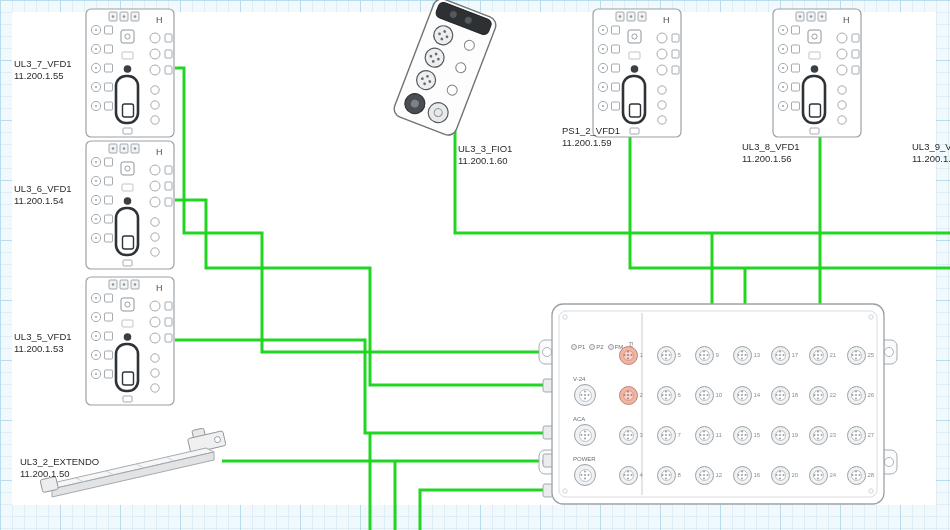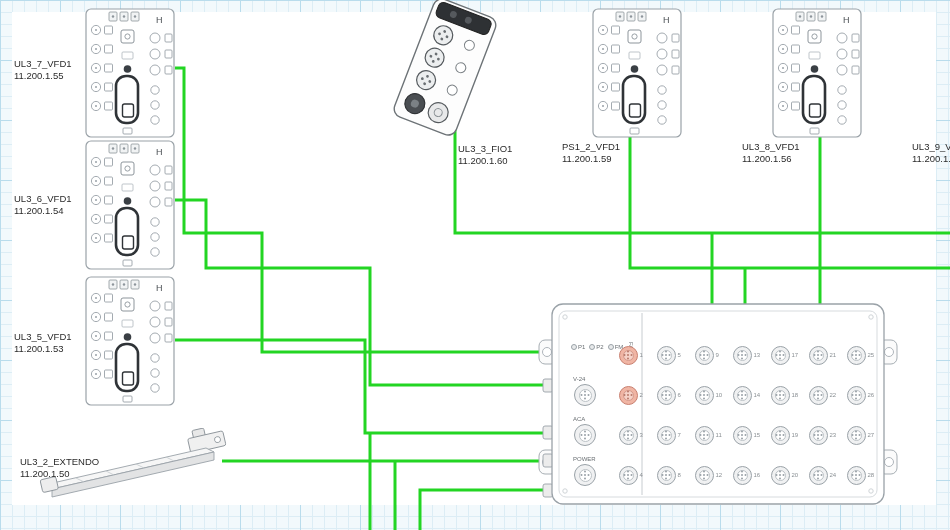--- a/index.html
+++ b/index.html
@@ -355,37 +355,37 @@
         <div class="port big" style="left: 36px; top: 162px;">
           <span class="plabel">POWER</span>
         </div>
       </div>
   </div>
 
   <div class="dev-label" style="left:14px;top:58px">
     <span>UL3_7_VFD1</span>
     <span>11.200.1.55</span>
   </div>
-  <div class="dev-label" style="left:14px;top:193px">
+  <div class="dev-label" style="left:14px;top:183px">
     <span>UL3_6_VFD1</span>
     <span>11.200.1.54</span>
   </div>
   <div class="dev-label" style="left:14px;top:331px">
     <span>UL3_5_VFD1</span>
     <span>11.200.1.53</span>
   </div>
   <div class="dev-label" style="left:20px;top:456px">
     <span>UL3_2_EXTENDO</span>
     <span>11.200.1.50</span>
   </div>
   <div class="dev-label" style="left:458px;top:143px">
     <span>UL3_3_FIO1</span>
     <span>11.200.1.60</span>
   </div>
-  <div class="dev-label" style="left:562px;top:141px">
+  <div class="dev-label" style="left:562px;top:125px">
     <span>PS1_2_VFD1</span>
     <span>11.200.1.59</span>
   </div>
   <div class="dev-label" style="left:742px;top:141px">
     <span>UL3_8_VFD1</span>
     <span>11.200.1.56</span>
   </div>
   <div class="dev-label" style="left:912px;top:141px">
     <span>UL3_9_V</span>
     <span>11.200.1.</span>

